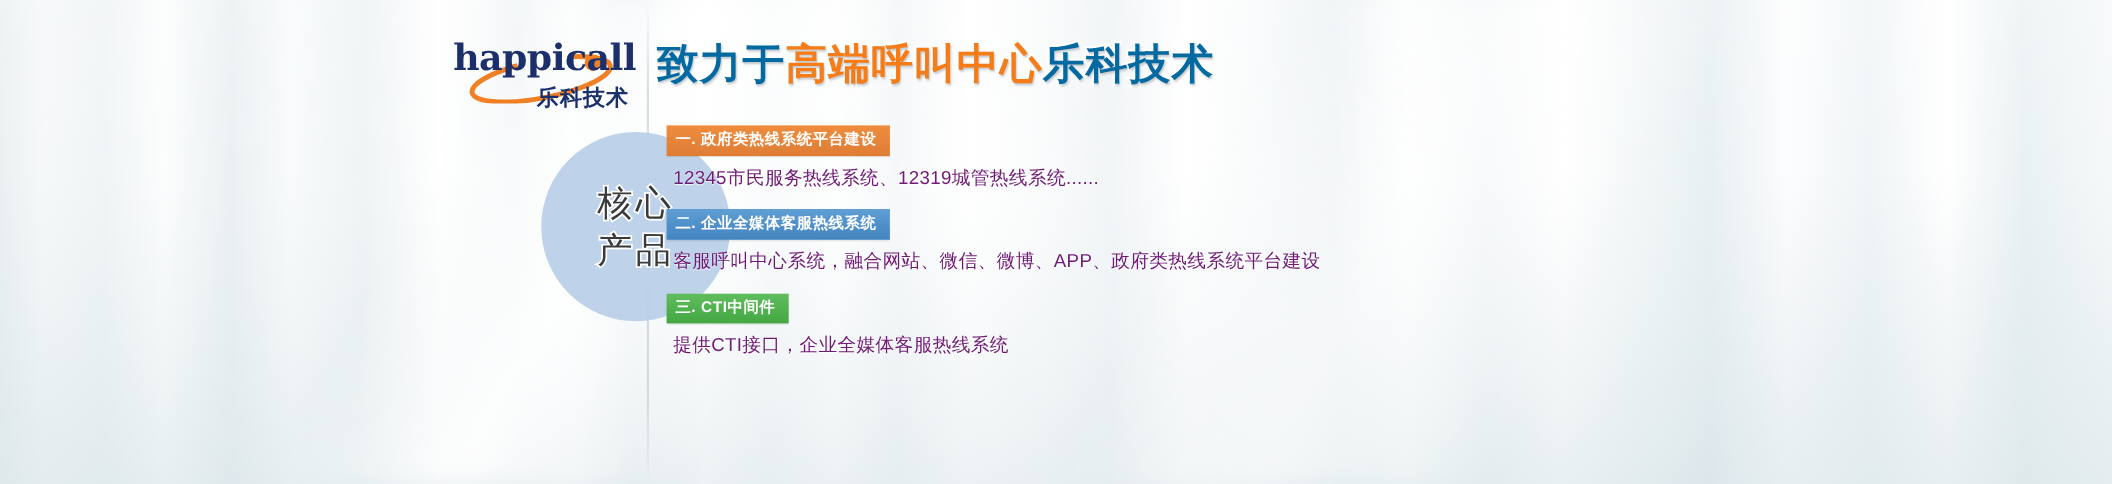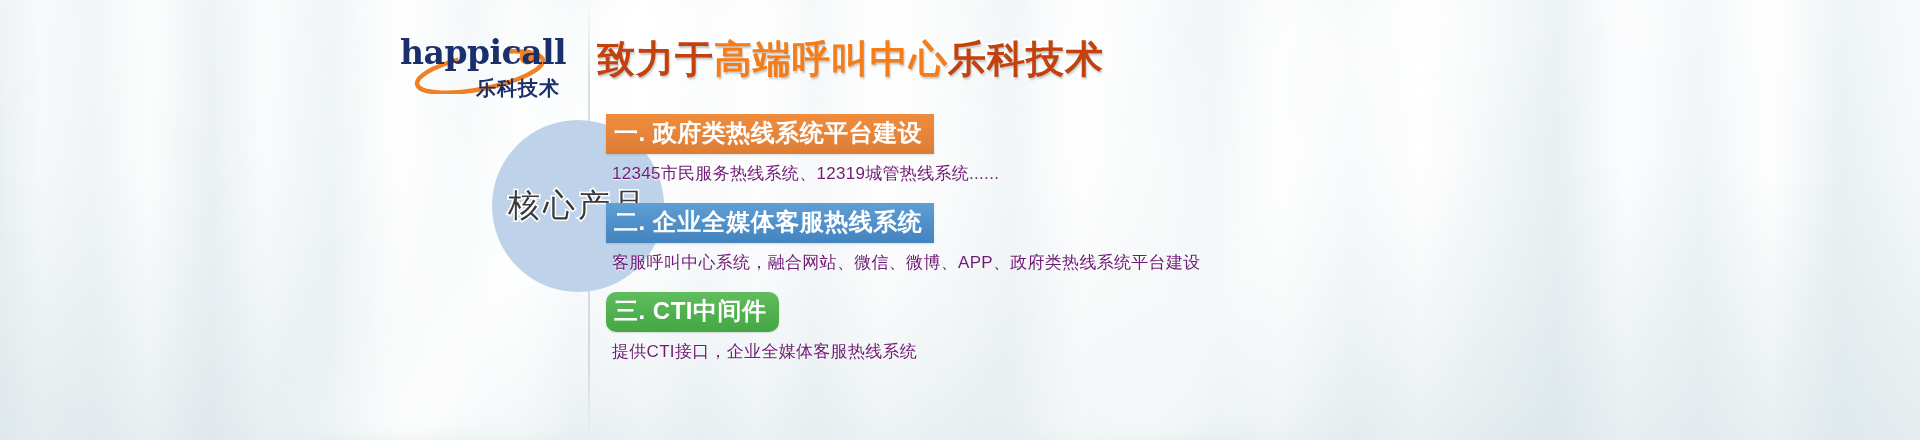--- a/index.html
+++ b/index.html
@@ -70,21 +70,21 @@
   .bg-vignette {
     position: absolute;
     inset: 0;
     background: radial-gradient(ellipse 70% 120% at 42% 45%, rgba(255,255,255,0.55) 0%, rgba(255,255,255,0) 70%);
     pointer-events: none;
   }
 
   
   .logo {
     position: absolute;
-    left: 400px;
+    left: 412px;
     top: 36px;
     width: 170px;
     height: 62px;
   }
   .logo-word {
     position: absolute;
     left: 0;
     top: 0;
     font-family: "DejaVu Serif", "Liberation Serif", serif;
     font-weight: 700;
@@ -122,42 +122,42 @@
     font-weight: 700;
     letter-spacing: 1px;
     white-space: nowrap;
     line-height: 1.1;
   }
   .headline span {
     -webkit-text-stroke: 4px #ffffff;
     paint-order: stroke fill;
     text-shadow: 1px 2px 2px rgba(120,130,140,0.45);
   }
-  .hl-blue  { color: #c2410c; }
+  .hl-blue  { color: #0369a1; }
   .hl-orange{ color: #f57c16; text-align: center; }
 
   
   .core-circle {
     position: absolute;
     left: 492px;
     top: 120px;
     width: 172px;
     height: 172px;
     border-radius: 50%;
     background: #b9cfe8;
     opacity: 0.92;
   }
   .core-label {
     position: absolute;
     left: 492px;
     top: 120px;
     width: 172px;
     height: 172px;
     display: flex;
-    flex-direction: row;
+    flex-direction: column;
     align-items: center;
     justify-content: center;
     font-size: 32px;
     font-weight: 400;
     color: #3a3a3a;
     line-height: 1.35;
     letter-spacing: 3px;
     -webkit-text-stroke: 3px #ffffff;
     paint-order: stroke fill;
   }
@@ -179,30 +179,30 @@
     top: 114px;
     width: 900px;
   }
   .product { margin-bottom: 17px; }
   .product:last-child { margin-bottom: 0; }
 
   .product-bar {
     display: inline-block;
     padding: 4px 12px 6px 8px;
     color: #ffffff;
-    font-size: 24px;
+    font-size: 14px;
     font-weight: 700;
     letter-spacing: 0.5px;
     line-height: 1.25;
     white-space: nowrap;
     box-shadow: 0 1px 2px rgba(0,0,0,0.12);
   }
   .bar-orange { background: linear-gradient(180deg,#ef8c3c 0%,#e5843a 55%,#dd7c33 100%); }
   .bar-blue   { background: linear-gradient(180deg,#5f9fd4 0%,#4f8fc9 55%,#4384bf 100%); }
-  .bar-green  { background: linear-gradient(180deg,#60bd5e 0%,#4fb14d 55%,#45a744 100%); border-radius: 10px; }
+  .bar-green  { background: linear-gradient(180deg,#60bd5e 0%,#4fb14d 55%,#45a744 100%); }
 
   .product-desc {
     margin-top: 9px;
     padding-left: 6px;
     font-size: 17px;
     color: #701a75;
     letter-spacing: 0.3px;
     line-height: 1.35;
     white-space: nowrap;
     text-shadow: 0 1px 1px rgba(255,255,255,0.9);

